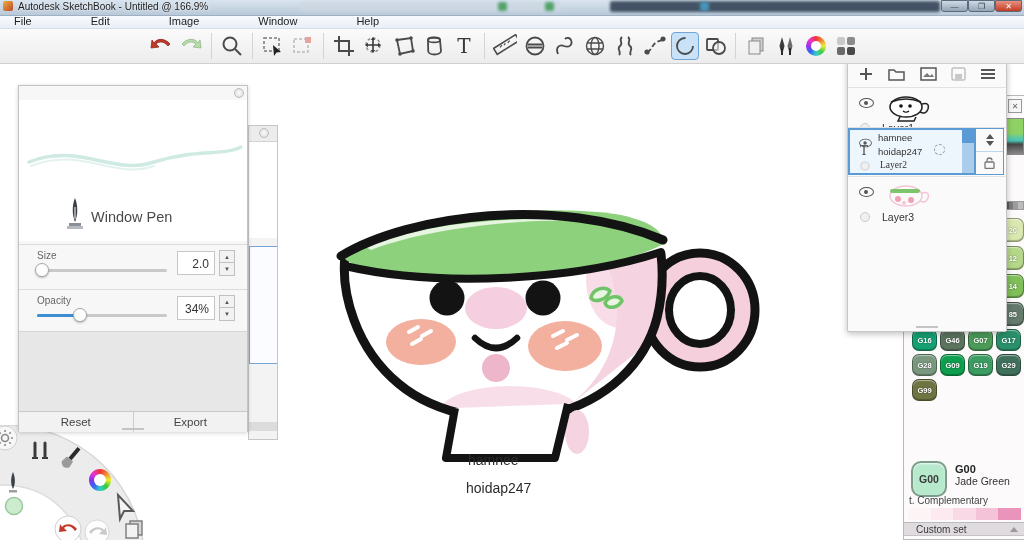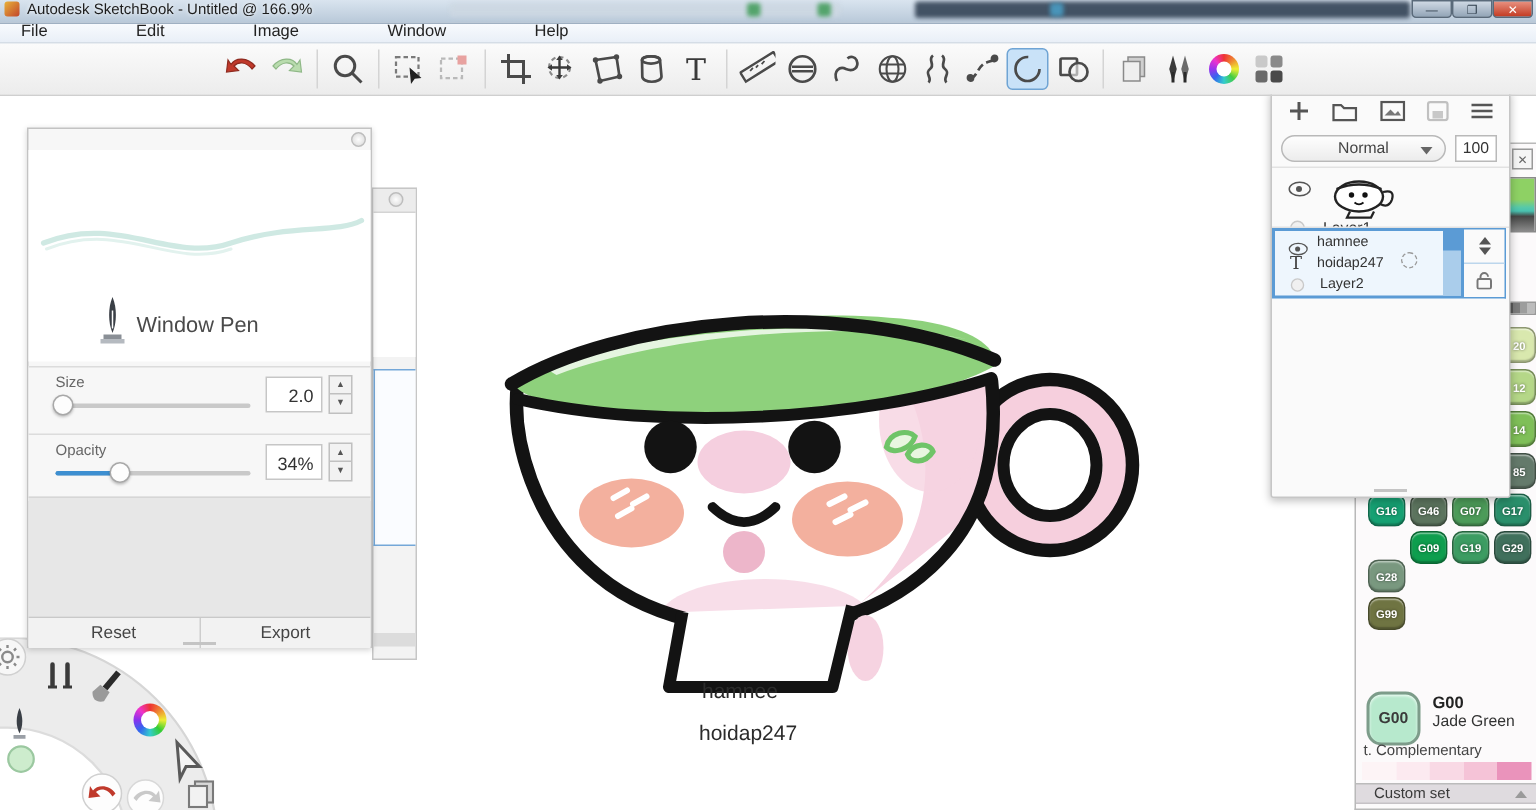--- a/index.html
+++ b/index.html
@@ -411,27 +411,20 @@
         <path d="M3,10 L7,6 L10,9 L12,7 L14,10 Z" fill="#777"></path>
       </svg>
     <svg width="15" height="14" viewBox="0 0 15 14">
         <rect x="1" y="1" width="13" height="12" rx="1.5" fill="none" stroke="#c0c0c0" stroke-width="1.5"></rect>
         <rect x="4" y="7" width="7" height="5" fill="#c8c8c8"></rect>
       </svg>
     <svg width="16" height="12" viewBox="0 0 16 12">
         <path d="M1,2 L15,2 M1,6 L15,6 M1,10 L15,10" stroke="#555" stroke-width="1.8"></path>
       </svg>
   </div>
-  <div id="lp-blend">
-    <div id="blend-select">
-      <span>Normal</span>
-      <span class="caret"></span>
-    </div>
-    <div id="lp-opacity">100</div>
-  </div>
 
   <div class="layer-row" style="height:40px;">
     <span class="eye abs" style="left:11px;top:6px;"></span>
     <svg class="abs" style="left:34px;top:4px;" width="52" height="30" viewBox="0 0 52 30">
       <ellipse cx="24" cy="15" rx="16" ry="10" fill="#fff" stroke="#222" stroke-width="1.6"></ellipse>
       <path d="M9,10 Q24,4 39,10" fill="none" stroke="#222" stroke-width="1.6"></path>
       <path d="M40,12 q8,-2 6,5 q-2,6 -8,3" fill="none" stroke="#222" stroke-width="1.5"></path>
       <circle cx="19" cy="14" r="1.8" fill="#111"></circle>
         <circle cx="28" cy="14" r="1.8" fill="#111"></circle>
       <path d="M21,19 q3,2.5 6,0" fill="none" stroke="#111" stroke-width="1.2"></path>
@@ -442,39 +435,52 @@
   </div>
 
   <div class="layer-row" style="height:49px;">
     <div id="layer2-row">
       <span class="eye abs" style="left:8px;top:4px;transform:scale(.85);"></span>
       <span class="lname abs" style="left:28px;top:2px;font-size:9.5px;">hamnee</span>
       <span class="abs" style="left:10px;top:14px;font-family:'DejaVu Serif',serif;font-size:12px;color:#444;">T</span>
       <span class="lname abs" style="left:28px;top:16px;font-size:9.5px;">hoidap247</span>
       <span class="dash-circle abs" style="left:84px;top:14px;"></span>
       <span class="radio abs" style="left:10px;top:31px;transform:scale(.9);"></span>
-      <span class="lname abs" style="left:30px;top:30px;font-size:9.5px;">Layer2</span>
+      <span class="lname abs" style="left:30px;top:30px;font-size:9.5px;font-family:Liberation Serif, serif;">Layer2</span>
       <div id="l2-strip"></div>
     </div>
     <div id="l2-side">
       <div class="l2cell">
           <div>
             <div class="tri-up"></div>
             <div class="tri-dn"></div>
           </div>
         </div>
       <div class="l2cell">
         <svg width="11" height="12" viewBox="0 0 11 12">
             <rect x="1" y="5" width="9" height="6.5" rx="1" fill="none" stroke="#777" stroke-width="1.3"></rect>
             <path d="M3,5 L3,3.5 A2.5,2.5 0 0 1 8,3.5" fill="none" stroke="#777" stroke-width="1.3"></path>
           </svg>
       </div>
     </div>
   </div>
 
+  <div class="layer-row" style="height:52px;">
+    <span class="eye abs" style="left:11px;top:6px;"></span>
+    <svg class="abs" style="left:34px;top:4px;" width="52" height="30" viewBox="0 0 52 30">
+      <path d="M40,12 q8,-2 6,5 q-2,6 -8,3" fill="none" stroke="#f3c4d5" stroke-width="1.5"></path>
+      <ellipse cx="24" cy="15" rx="16" ry="10" fill="none" stroke="#f3c4d5" stroke-width="1.4"></ellipse>
+      <rect x="8" y="8" width="30" height="4" rx="2" fill="#7cc46e"></rect>
+      <circle cx="16" cy="18" r="3" fill="#f0a0b4"></circle>
+        <circle cx="29" cy="19" r="3" fill="#f0a0b4"></circle>
+        <circle cx="22" cy="22" r="2" fill="#f6c6d4"></circle>
+    </svg>
+    <span class="radio abs" style="left:12px;top:35px;"></span>
+    <span class="lname abs" style="left:34px;top:34px;">Layer3</span>
+  </div>
 
   <div class="resize-notch" style="bottom:3px;"></div>
 </div>
 
 <div id="copic-panel" class="abs">
   <div id="copic-close">✕</div>
   <div id="copic-grad"></div>
   <span class="copic-frag" style="left:96px;top:68px;">n</span>
   <span class="copic-frag" style="left:96px;top:96px;">n</span>
   <div id="copic-gray"></div>
@@ -482,21 +488,21 @@
       <div class="swatch" style="background: rgb(217, 232, 174);">20</div>
       <div class="swatch" style="background: rgb(181, 215, 136);">12</div>
       <div class="swatch" style="background: rgb(127, 191, 88);">14</div>
       <div class="swatch" style="background: rgb(100, 122, 107);">85</div>
     </div>
   <div id="main-swatches">
       <div class="swatch" style="background: rgb(22, 161, 115);">G16</div>
       <div class="swatch" style="background: rgb(92, 116, 94);">G46</div>
       <div class="swatch" style="background: rgb(76, 155, 89);">G07</div>
       <div class="swatch" style="background: rgb(42, 143, 107);">G17</div>
-      <div class="swatch" style="background: rgb(121, 152, 127); margin-top: 19px;">G28</div>
+      <div class="swatch" style="background: rgb(121, 152, 127);">G28</div>
       <div class="swatch" style="background: rgb(14, 158, 78);">G09</div>
       <div class="swatch" style="background: rgb(60, 156, 98);">G19</div>
       <div class="swatch" style="background: rgb(64, 112, 92);">G29</div>
       <div class="swatch" style="background: rgb(111, 116, 66);">G99</div>
     </div>
   <div id="current-color">
     <div id="cur-swatch" style="background: rgb(183, 233, 205);">G00</div>
     <div>
       <div id="cur-code">G00</div>
       <div id="cur-name">Jade Green</div>

